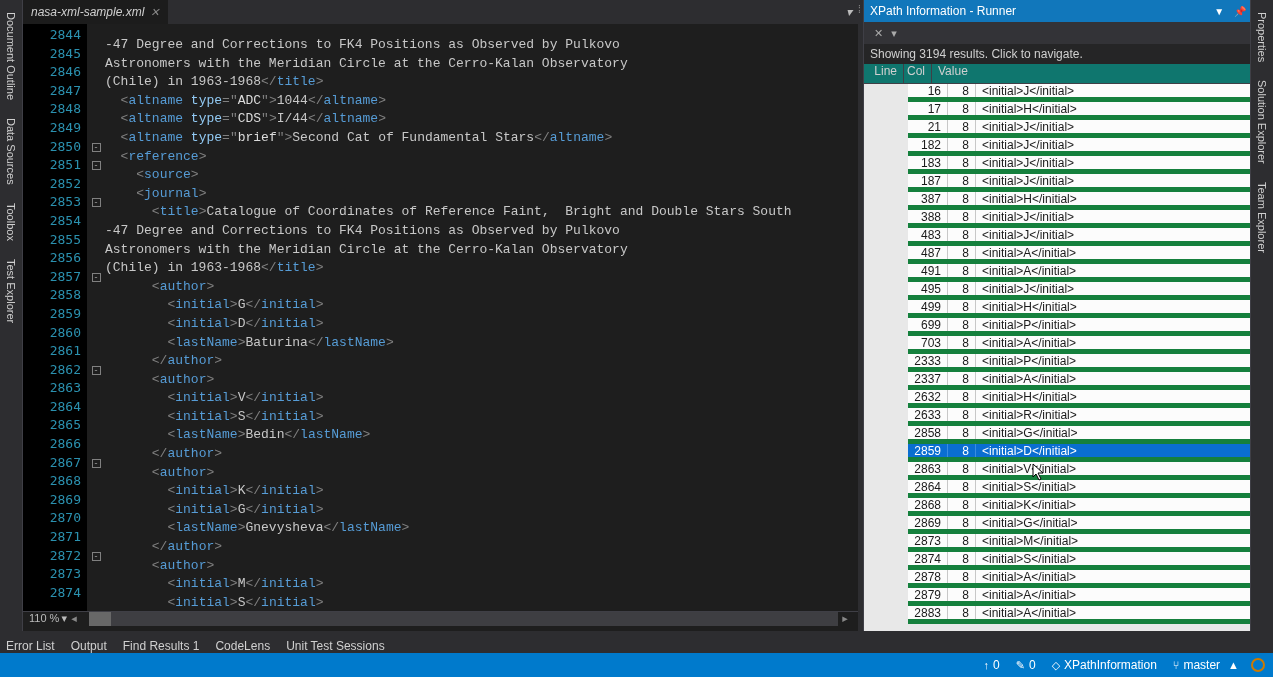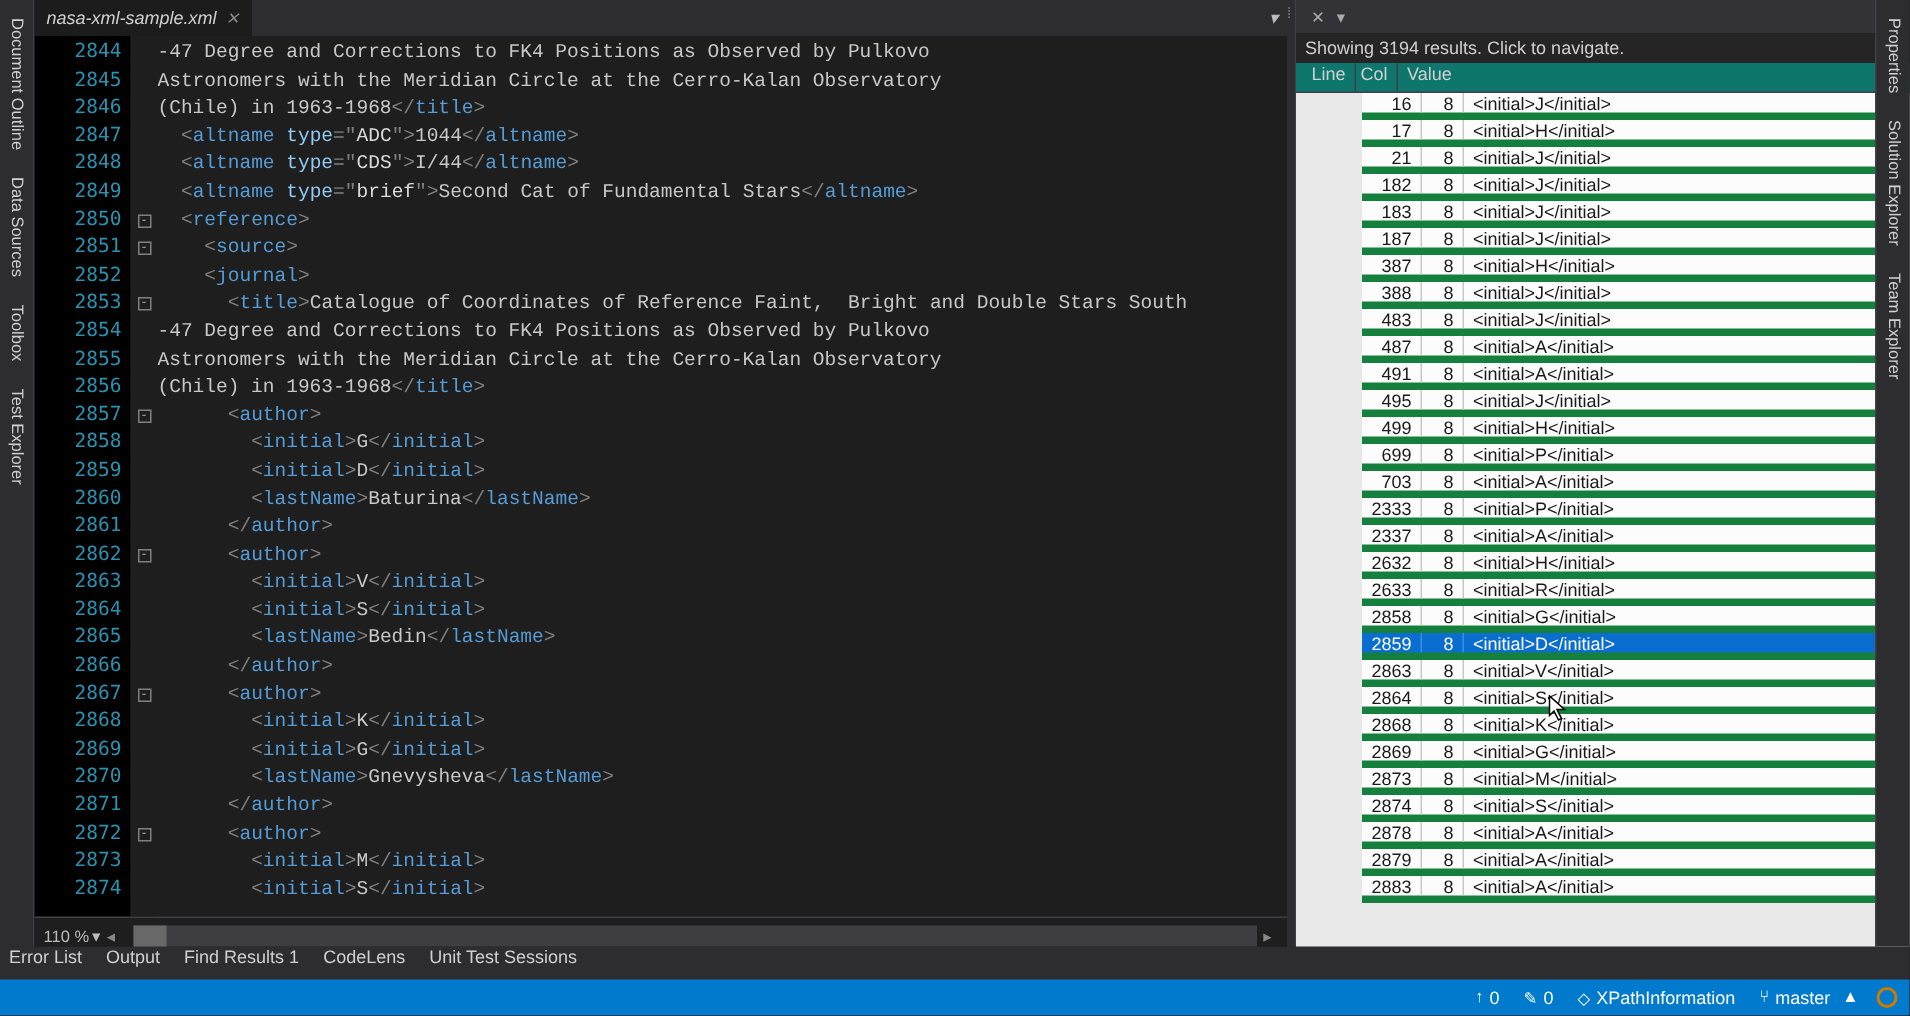--- a/index.html
+++ b/index.html
@@ -115,37 +115,37 @@
   line-height: 7px;
   font-size: 9px;
   text-align: center;
   color: #a0a0a0;
 }
 .code-col {
   flex: 1;
   font-family: Consolas, "Courier New", monospace;
   font-size: 13px;
   line-height: 18.6px;
-  padding-top: 2px;
+  padding-top: 12px;
   white-space: pre;
   overflow: hidden;
   color: #dcdcdc;
 }
 .code-col > div { height: 18.6px; }
 .t-punc { color: #808080; }
 .t-tag { color: #569cd6; }
 .t-attr { color: #92caf4; }
 .t-str { color: #dcdcdc; }
 .t-text { color: #c8c8c8; }
 .zoom-row {
   height: 20px;
   background: #1e1e1e;
   border-top: 1px solid #3f3f46;
   display: flex;
-  align-items: flex-end;
+  align-items: flex-start;
   padding: 0 6px;
   color: #bbb;
   font-size: 11px;
 }
 .zoom-row .track { flex: 1; margin-left: 8px; height: 14px; position: relative; background: #3e3e42; }
 .zoom-row .thumb { position: absolute; left: 0; top: 0; height: 14px; width: 22px; background: #686868; }
 .hscroll-arrow { width: 14px; text-align: center; color: #888; }
 .side-splitter {
   width: 5px;
   height: 100%;
@@ -228,21 +228,21 @@
 .grow .c-line { width: 40px; text-align: right; padding-right: 6px; border-right: 1px solid #c8c8c8; }
 .grow .c-col { width: 28px; text-align: right; padding-right: 6px; border-right: 1px solid #c8c8c8; }
 .grow .c-val { flex: 1; padding-left: 6px; white-space: nowrap; overflow: hidden; }
 .grow.sel .c-line, .grow.sel .c-col { border-right-color: #3a8de0; }
 .grid-scroll { width: 14px; background: #e8e8e8; }
 .grid-wrap { display: flex; flex: 1; min-height: 0; }
 .bottom-tabs {
   height: 22px;
   background: #2d2d30;
   display: flex;
-  align-items: flex-start;
+  align-items: flex-end;
   padding: 0 6px;
   gap: 16px;
   color: #d0d0d0;
   font-size: 12px;
 }
 .status-bar {
   height: 24px;
   background: #007acc;
   color: #fff;
   display: flex;
@@ -361,20 +361,27 @@
       <div class="track">
           <div class="thumb"></div>
         </div>
       <span class="hscroll-arrow">▸</span>
     </div>
   </div>
 
   <div class="side-splitter"></div>
 
   <div class="panel">
+    <div class="panel-header">
+      <span>XPath Information - Runner</span>
+      <span class="spacer"></span>
+      <span class="hicon">▼</span>
+      <span class="hicon">📌</span>
+      <span class="hicon">✕</span>
+    </div>
     <div class="query-row">
       <span class="qclear">✕</span>
       <span class="qclear">▾</span>
     </div>
     <div class="status-row">
       <span>Showing 3194 results. Click to navigate.</span>
     </div>
     <div class="grid-header">
       <div class="gh-line">Line</div>
       <div class="gh-col">Col</div>

